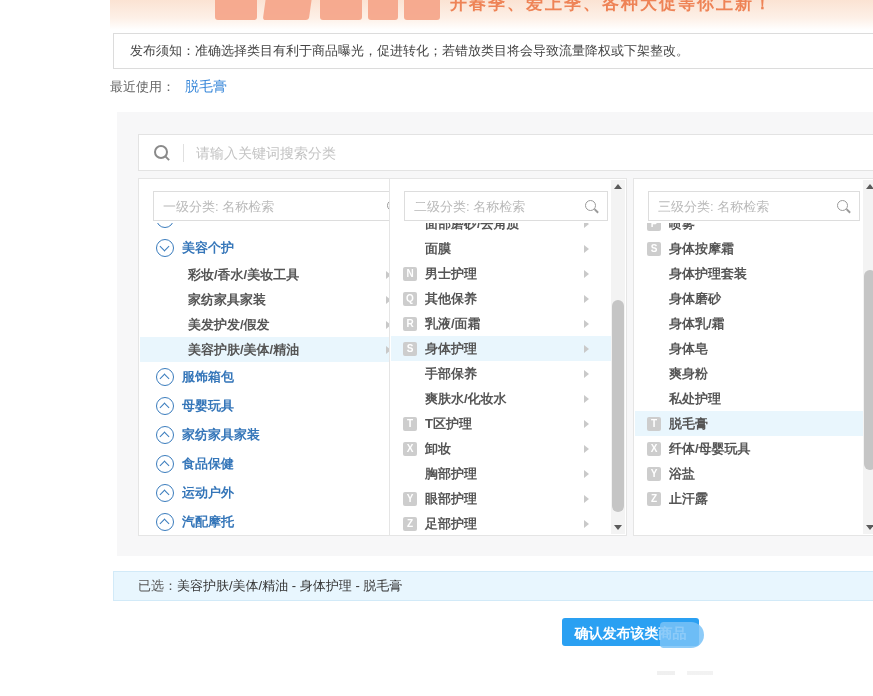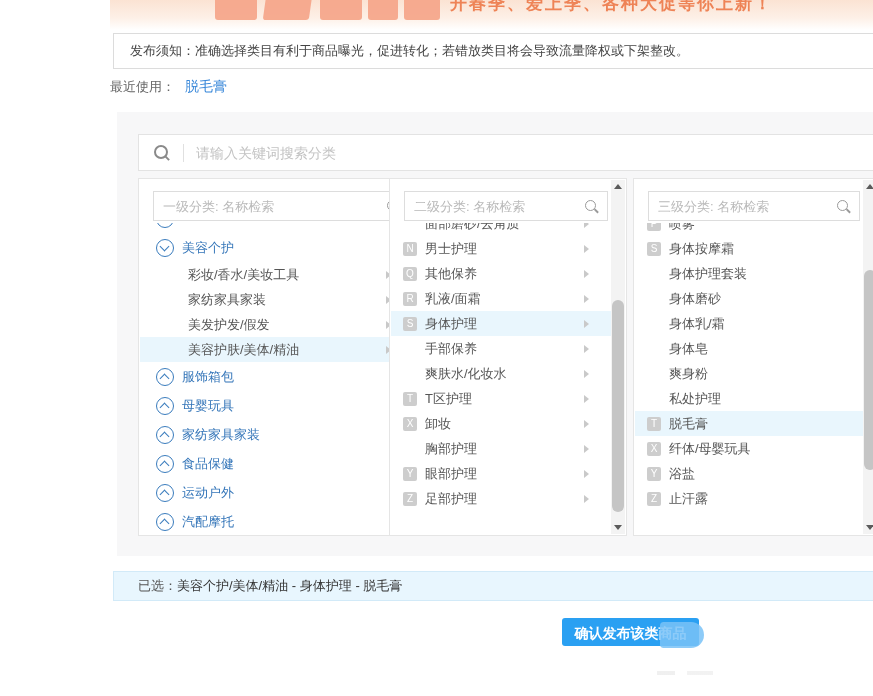--- a/index.html
+++ b/index.html
@@ -51,21 +51,21 @@
   .col-2{left:633px;width:246px;}
   .sub-search{position:absolute;left:14px;right:18px;top:12px;height:28px;border:1px solid #ddd;
               background:#fff;display:flex;align-items:center;}
   .sub-search input{flex:1;border:none;outline:none;background:transparent;font-size:13px;
                     color:#333;padding-left:9px;min-width:0;}
   .sub-search input::placeholder{color:#b9b9b9;}
   .sub-search .mag{width:15px;height:15px;margin-right:8px;}
   .sub-search .mag::before{width:9px;height:9px;border-width:1.5px;border-color:#9a9a9a;}
   .sub-search .mag::after{width:5px;height:1.5px;background:#9a9a9a;left:10px;top:11px;}
 
-  .list{position:absolute;left:1px;right:15px;top:44px;bottom:1px;overflow:hidden;}
+  .list{position:absolute;left:1px;right:15px;top:44px;bottom:1px;overflow:hidden;font-weight:bold;}
   .cat-item{position:relative;display:flex;align-items:center;font-size:13px;cursor:pointer;}
   .cat-item.top{height:29px;padding-left:16px;color:#3576b9;}
   .cat-item.child{height:25px;padding-left:48px;color:#555;}
   .cat-item.flat{height:25px;padding-left:12px;color:#555;}
   .cat-item.selected{background:#e9f6fd;}
   .col-0 .cut{margin-top:-19px;}
   .col-1 .cut,.col-2 .cut{margin-top:-12px;}
 
   .expander{width:16px;height:16px;border:1px solid #3a7cbd;border-radius:50%;flex:none;
             margin-right:8px;position:relative;}
@@ -228,20 +228,25 @@
       <input type="text" placeholder="二级分类: 名称检索" style="">
       <span class="mag"></span>
     </div>
     <div class="list">
         <div class="cat-item flat cut">
           <span class="badge empty"></span>
           <span class="lbl">面部磨砂/去角质</span>
           <span class="arrow"></span>
         </div>
         <div class="cat-item flat">
+          <span class="badge empty"></span>
+          <span class="lbl">面膜</span>
+          <span class="arrow"></span>
+        </div>
+        <div class="cat-item flat">
           <span class="badge">N</span>
           <span class="lbl">男士护理</span>
           <span class="arrow"></span>
         </div>
         <div class="cat-item flat">
           <span class="badge">Q</span>
           <span class="lbl">其他保养</span>
           <span class="arrow"></span>
         </div>
         <div class="cat-item flat">
@@ -361,20 +366,20 @@
           <i></i>
         </span>
       <span class="thumb"></span>
       <span class="sbtn down">
           <i></i>
         </span>
     </div>
   </div>
 
   <div class="sel-bar">
-    <span>已选：</span><span class="val">美容个护/美体/精油 - 身体护理 - 脱毛膏</span>
+    <span>已选：</span><span class="val">美容护肤/美体/精油 - 身体护理 - 脱毛膏</span>
   </div>
 
   <button class="confirm">确认发布该类商品</button>
   <div class="overlay-d"></div>
   <div class="smudge"></div>
 
 </div>
 
 </body></html>

